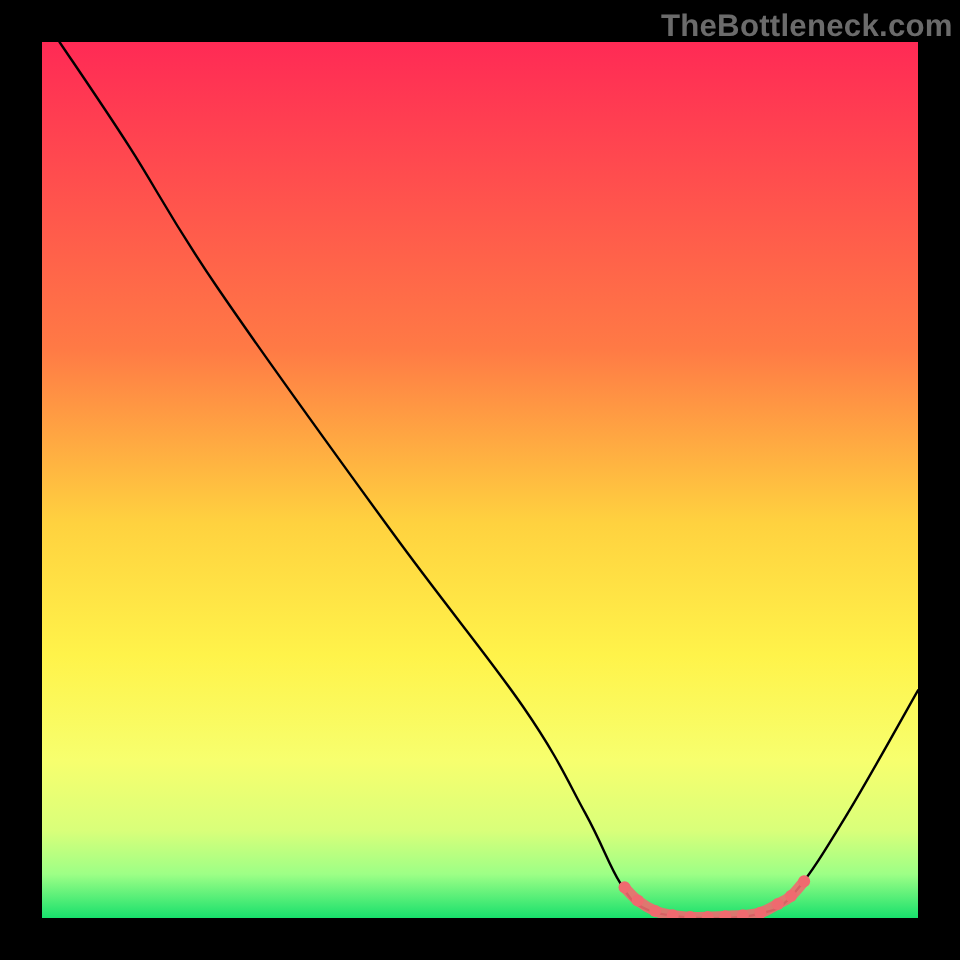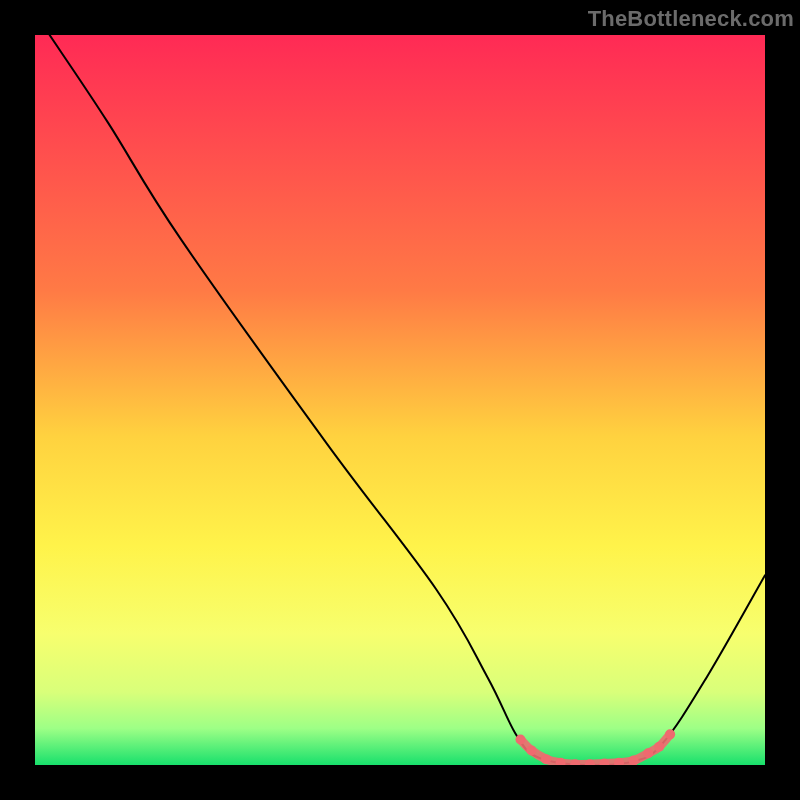--- a/index.html
+++ b/index.html
@@ -29,21 +29,21 @@
     left: 0;
     top: 0;
     width: 100%;
     height: 100%;
   }
   .watermark {
     position: absolute;
     top: 6px;
     right: 6px;
     font-family: Arial, Helvetica, sans-serif;
-    font-size: 22px;
+    font-size: 26px;
     font-weight: 600;
     color: #6b6b6b;
     letter-spacing: 0.2px;
     user-select: none;
   }
 </style>
 </head>
 <body>
 
 <div class="chart-container">

